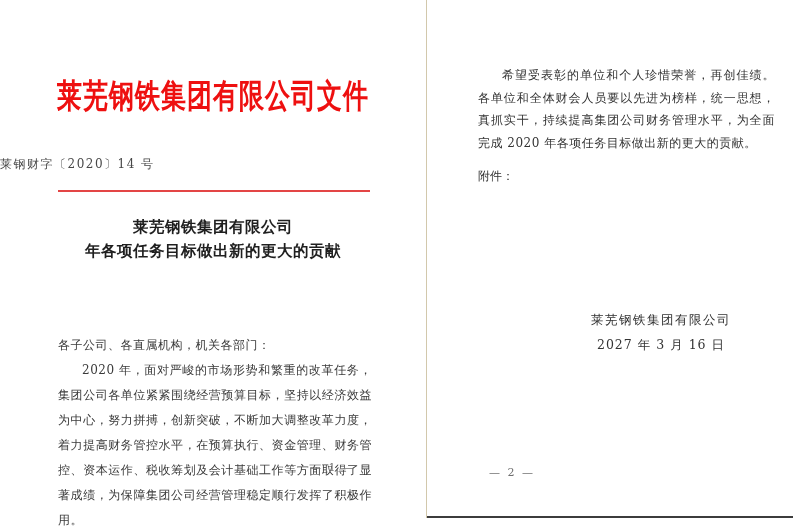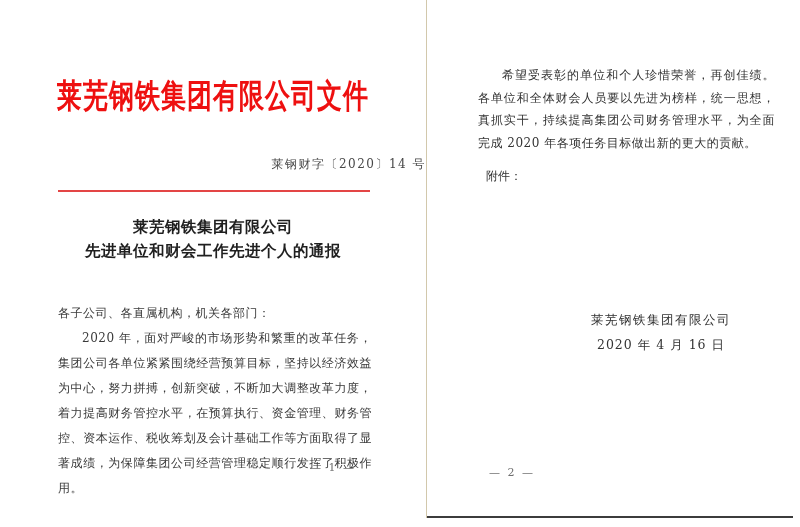--- a/index.html
+++ b/index.html
@@ -26,78 +26,78 @@
 
   
   .red-header{
     position:absolute;top:74px;left:0;width:100%;
     text-align:center;color:var(--header-red);
     font-size:25px;font-weight:bold;letter-spacing:1px;white-space:nowrap;
     transform:scaleY(1.32);transform-origin:center top;
   }
   .doc-number{
     position:absolute;top:156px;left:0;width:100%;
-    text-align:right;font-size:12px;letter-spacing:1.5px;color:#474747;
+    text-align:left;font-size:12px;letter-spacing:1.5px;color:#474747;
   }
   .red-rule{position:absolute;top:190px;left:58px;width:312px;height:2px;background:var(--rule-red);}
   .doc-title{
     position:absolute;top:215px;left:20px;width:386px;
     text-align:center;font-weight:bold;color:var(--title-text);
     font-size:15.5px;line-height:24px;letter-spacing:0.5px;
   }
   .left-body{position:absolute;top:301px;left:58px;width:314px;font-size:12px;line-height:25px;color:var(--body-text);}
-  .salutation{letter-spacing:0.5px;}
+  .salutation{letter-spacing:0.5px;margin-top:32px;}
   .para{text-indent:2em;text-align:justify;letter-spacing:0.5px;}
   .pagenum{position:absolute;font-size:11px;color:var(--muted-text);letter-spacing:2px;}
   .pagenum-1{top:461px;right:70px;}
   .pagenum-2{top:466px;left:62px;}
 
   
   .right-body{position:absolute;top:64px;left:51px;width:297px;font-size:12px;line-height:22.5px;color:#333;}
   .right-body .para{margin:0;}
-  .attachments{display:flex;margin-top:11px;line-height:22.5px;margin-left:8px;}
+  .attachments{display:flex;margin-top:11px;line-height:22.5px;}
   .att-label{white-space:nowrap;}
   .att-items div{white-space:nowrap;}
   .sig-block{
     position:absolute;top:314px;right:62px;
     text-align:center;font-size:12.5px;line-height:1;color:#333;
   }
   .sig-name{letter-spacing:1.5px;white-space:nowrap;}
   .sig-date{margin-top:12px;letter-spacing:1px;}
 </style>
 </head>
 <body>
 
 <div class="stage">
 
   <div class="page page-left">
     <div class="red-header">莱芜钢铁集团有限公司文件</div>
     <div class="doc-number">莱钢财字〔2020〕14 号</div>
     <div class="red-rule"></div>
     <div class="doc-title">
       <div>莱芜钢铁集团有限公司</div>
-      <div>先进单位和财会工作先进个人的通报</div>
+      <div>年各项任务目标做出新的更大的贡献</div>
     </div>
     <div class="left-body">
       <div class="salutation">各子公司、各直属机构，机关各部门：</div>
       <p class="para">2020 年，面对严峻的市场形势和繁重的改革任务，集团公司各单位紧紧围绕经营预算目标，坚持以经济效益为中心，努力拼搏，创新突破，不断加大调整改革力度，着力提高财务管控水平，在预算执行、资金管理、财务管控、资本运作、税收筹划及会计基础工作等方面取得了显著成绩，为保障集团公司经营管理稳定顺行发挥了积极作用。</p>
     </div>
     <div class="pagenum pagenum-1">— 1 —</div>
   </div>
 
   <div class="divider"></div>
 
   <div class="page page-right">
     <div class="right-body">
       <p class="para">希望受表彰的单位和个人珍惜荣誉，再创佳绩。各单位和全体财会人员要以先进为榜样，统一思想，真抓实干，持续提高集团公司财务管理水平，为全面完成 2020 年各项任务目标做出新的更大的贡献。</p>
       <div class="attachments">
         <span class="att-label">附件：</span>
       </div>
     </div>
     <div class="sig-block">
       <div class="sig-name">莱芜钢铁集团有限公司</div>
-      <div class="sig-date">2020 年 4 月 16 日</div>
+      <div class="sig-date">2027 年 3 月 16 日</div>
     </div>
     <div class="pagenum pagenum-2">— 2 —</div>
     <div class="bottom-edge"></div>
   </div>
 
 </div>
 
 </body></html>

